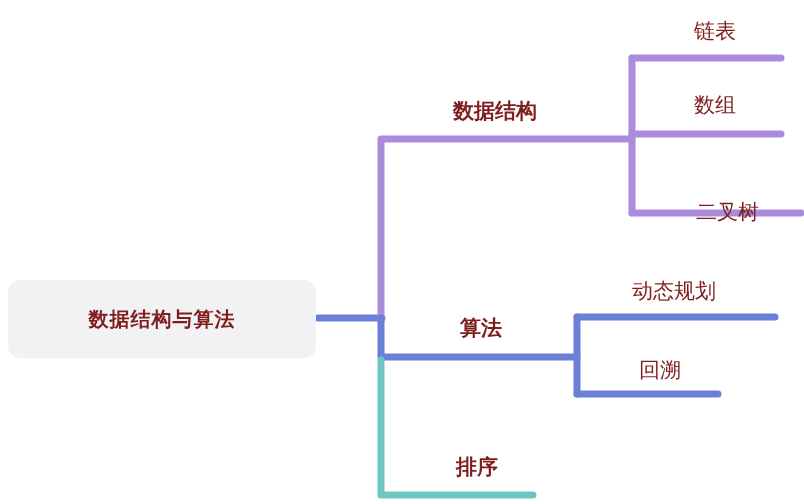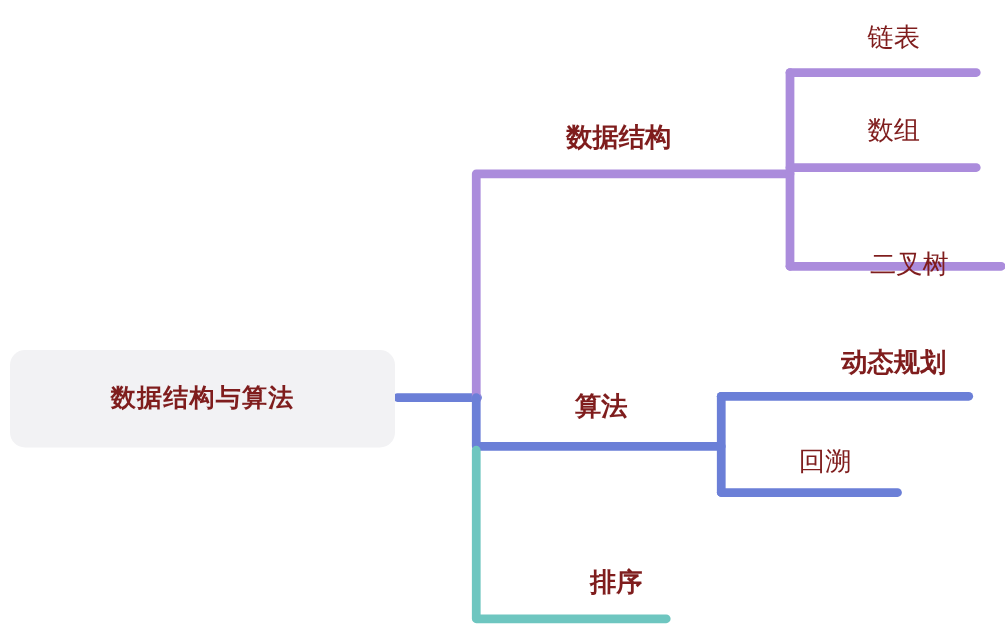--- a/index.html
+++ b/index.html
@@ -53,26 +53,26 @@
     align-items: center;
   }
   .node-leaf {
     font-size: 21px;
     font-weight: normal;
     height: 28px;
     display: flex;
     align-items: center;
   }
   .n-ds       { left: 453px; top: 96px; }
-  .n-algo     { left: 460px; top: 313px; font-family: Liberation Mono, monospace; }
-  .n-sort     { left: 472px; top: 452px; }
+  .n-algo     { left: 460px; top: 313px; }
+  .n-sort     { left: 456px; top: 452px; }
   .n-linked   { left: 694px; top: 16px; }
   .n-array    { left: 694px; top: 90px; justify-content: center; }
   .n-bintree  { left: 696px; top: 169px; margin-top: 28px; }
-  .n-dp       { left: 673px; top: 276px; font-weight: bold; }
+  .n-dp       { left: 632px; top: 276px; }
   .n-backtr   { left: 639px; top: 352px; align-items: flex-end; }
 </style>
 </head>
 <body>
 
 <div id="mindmap">
 
   <svg id="edges" viewBox="0 0 804 504" width="804" height="504" xmlns="http://www.w3.org/2000/svg">
 
     <path d="M318,318 L382,318" fill="none" stroke="#6b7fd7" stroke-width="7" stroke-linecap="round"></path>

